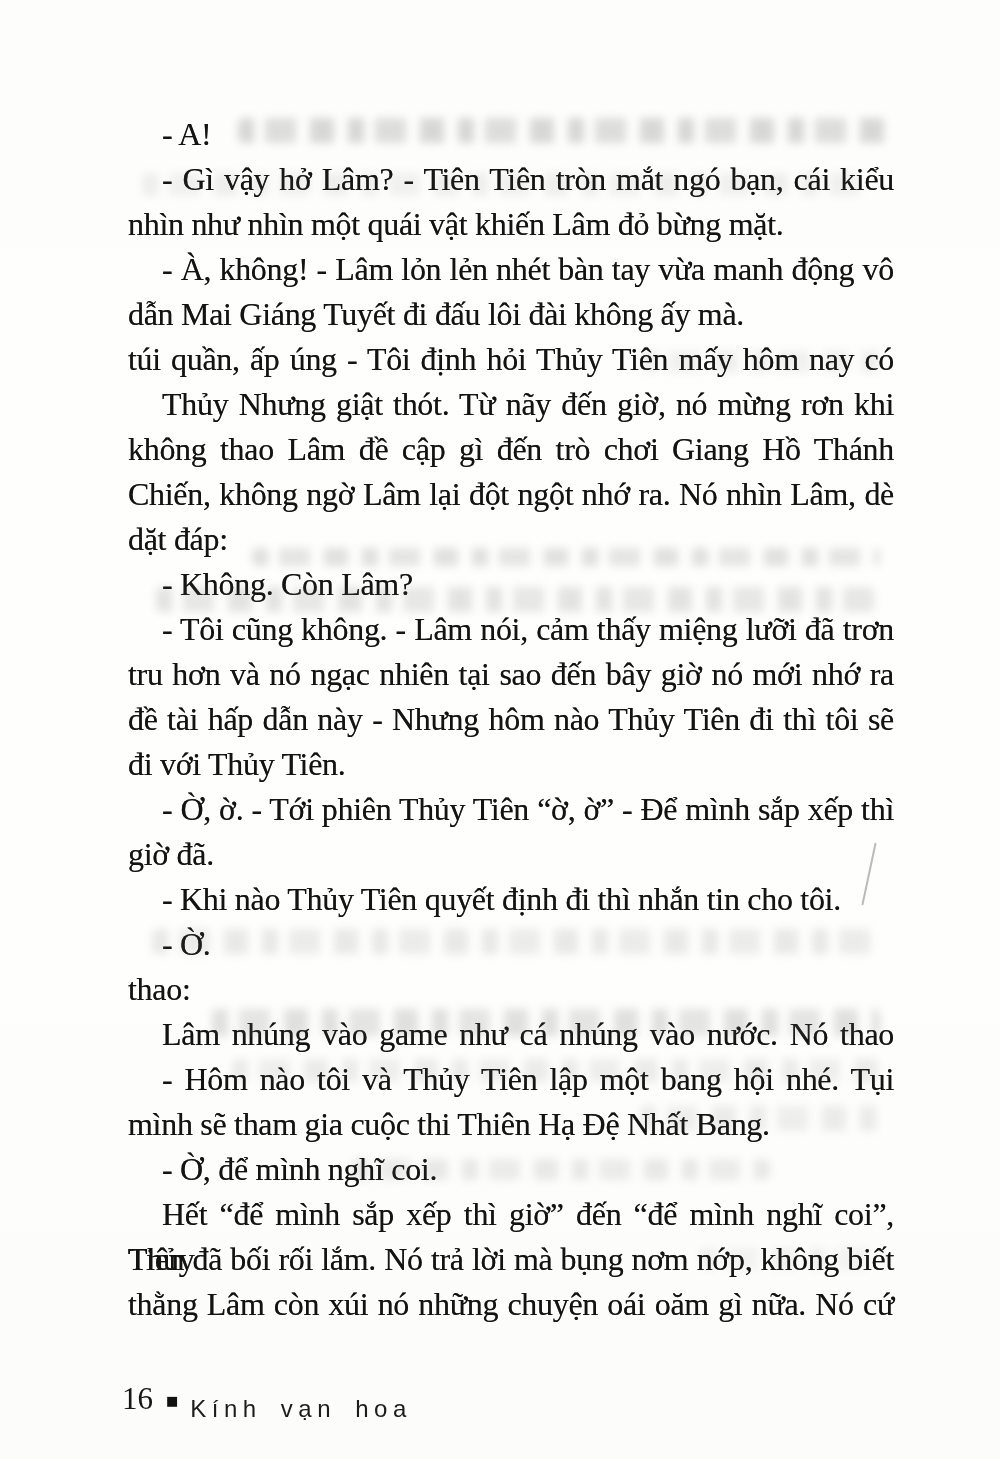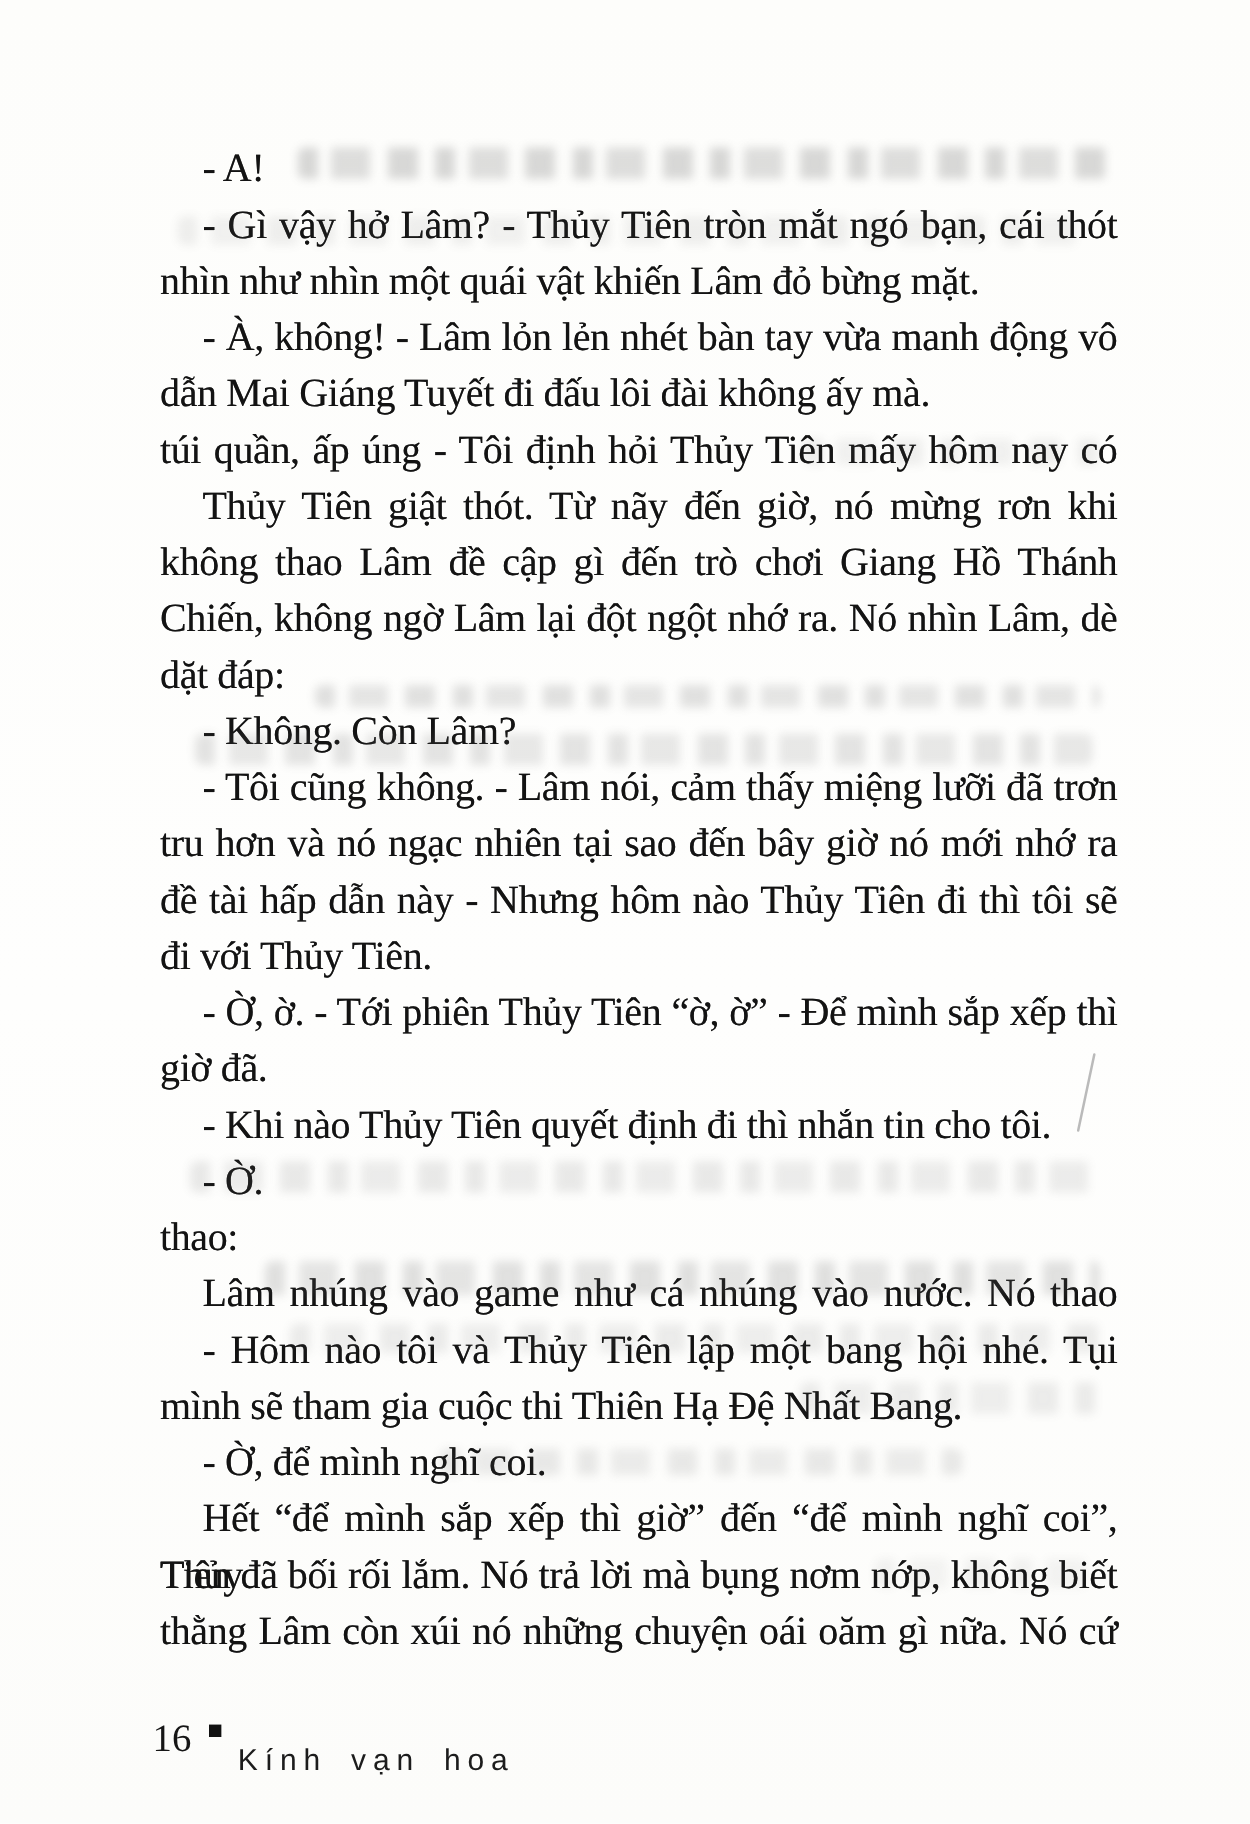--- a/index.html
+++ b/index.html
@@ -32,21 +32,21 @@
   .line.just {
     text-align: justify;
     text-align-last: justify;
   }
   .line.indent { text-indent: 34px; }
 
   
   .footer {
     position: absolute;
     left: 122px; top: 1374px;
-    display: flex; align-items: flex-start;
+    display: flex; align-items: center;
     color: #161616;
   }
   .page-number {
     font-family: "Liberation Serif", serif;
     font-size: 31px; line-height: 34px;
   }
   .footer-bullet {
     font-family: "DejaVu Sans", sans-serif;
     font-size: 13px; line-height: 13px;
     margin: 4px 12px 0 13px;
@@ -97,26 +97,26 @@
     opacity: .85;
   }
 </style>
 </head>
 <body>
 
 <div class="scan-page">
 
   <div class="text-block" id="text-block">
       <div class="line indent">- A!</div>
-      <div class="line indent just">- Gì vậy hở Lâm? - Thủy Tiên tròn mắt ngó bạn, cái thót</div>
+      <div class="line indent just">- Gì vậy hở Lâm? - Tiên Tiên tròn mắt ngó bạn, cái kiểu</div>
       <div class="line">nhìn như nhìn một quái vật khiến Lâm đỏ bừng mặt.</div>
       <div class="line indent just">- À, không! - Lâm lỏn lẻn nhét bàn tay vừa manh động vô</div>
       <div class="line">dẫn Mai Giáng Tuyết đi đấu lôi đài không ấy mà.</div>
       <div class="line just">túi quần, ấp úng - Tôi định hỏi Thủy Tiên mấy hôm nay có</div>
-      <div class="line indent just">Thủy Tiên giật thót. Từ nãy đến giờ, nó mừng rơn khi</div>
+      <div class="line indent just">Thủy Nhưng giật thót. Từ nãy đến giờ, nó mừng rơn khi</div>
       <div class="line just">không thao Lâm đề cập gì đến trò chơi Giang Hồ Thánh</div>
       <div class="line just">Chiến, không ngờ Lâm lại đột ngột nhớ ra. Nó nhìn Lâm, dè</div>
       <div class="line">dặt đáp:</div>
       <div class="line indent">- Không. Còn Lâm?</div>
       <div class="line indent just">- Tôi cũng không. - Lâm nói, cảm thấy miệng lưỡi đã trơn</div>
       <div class="line just">tru hơn và nó ngạc nhiên tại sao đến bây giờ nó mới nhớ ra</div>
       <div class="line just">đề tài hấp dẫn này - Nhưng hôm nào Thủy Tiên đi thì tôi sẽ</div>
       <div class="line">đi với Thủy Tiên.</div>
       <div class="line indent just">- Ờ, ờ. - Tới phiên Thủy Tiên “ờ, ờ” - Để mình sắp xếp thì</div>
       <div class="line">giờ đã.</div>

